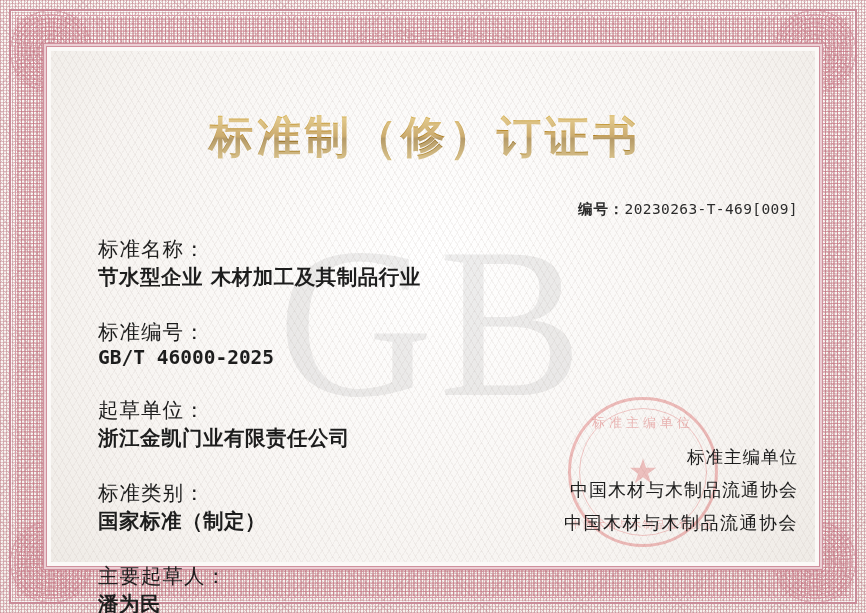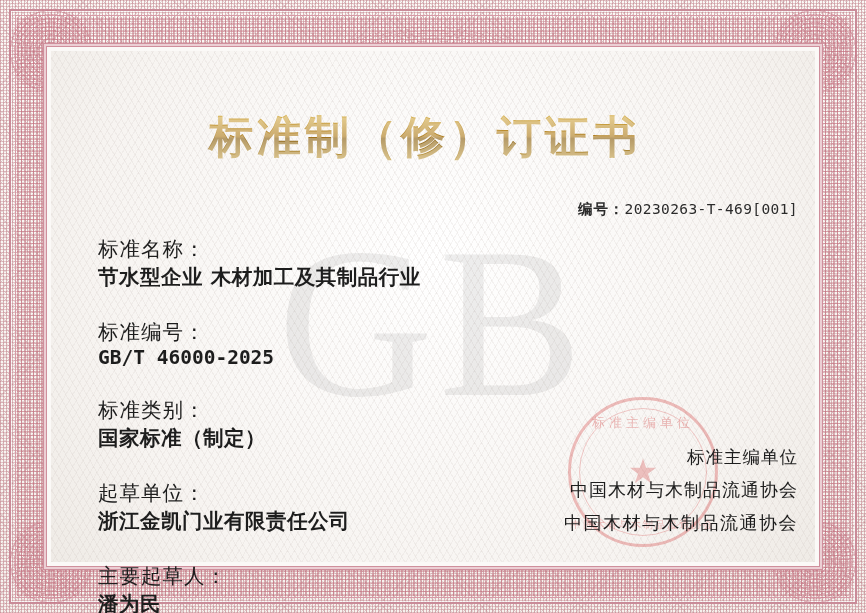--- a/index.html
+++ b/index.html
@@ -248,43 +248,43 @@
   <div class="border-inner-cut"></div>
   <div class="paper-texture"></div>
 
   <div class="watermark">GB</div>
 
   <div class="content">
 
     <div class="title">标准制（修）订证书</div>
 
     <div class="serial">
-      <span class="label">编号：</span><span class="value">20230263-T-469[001]</span>
+      <span class="label">编号：</span><span class="value">20230263-T-469[009]</span>
     </div>
 
     <div class="fields">
 
       <div class="field-row">
         <span class="field-label">标准名称：</span>
         <span class="field-value">节水型企业  木材加工及其制品行业</span>
       </div>
 
       <div class="field-row">
         <span class="field-label">标准编号：</span>
         <span class="field-value mono">GB/T 46000-2025</span>
       </div>
 
       <div class="field-row">
+        <span class="field-label">起草单位：</span>
+        <span class="field-value">浙江金凯门业有限责任公司</span>
+      </div>
+
+      <div class="field-row">
         <span class="field-label">标准类别：</span>
         <span class="field-value">国家标准（制定）</span>
-      </div>
-
-      <div class="field-row">
-        <span class="field-label">起草单位：</span>
-        <span class="field-value">浙江金凯门业有限责任公司</span>
       </div>
 
       <div class="field-row">
         <span class="field-label">主要起草人：</span>
         <span class="field-value">潘为民</span>
       </div>
 
     </div>
 
     <div class="seal">

